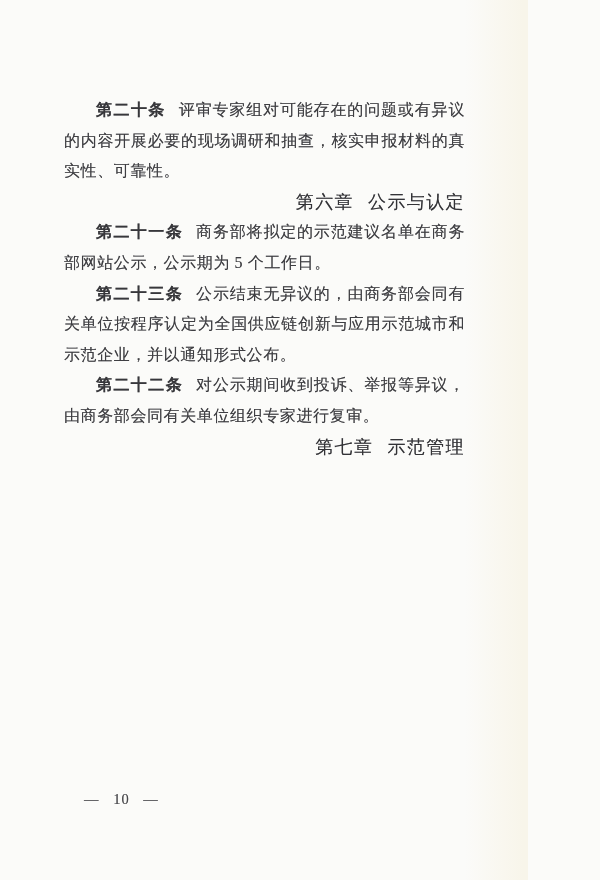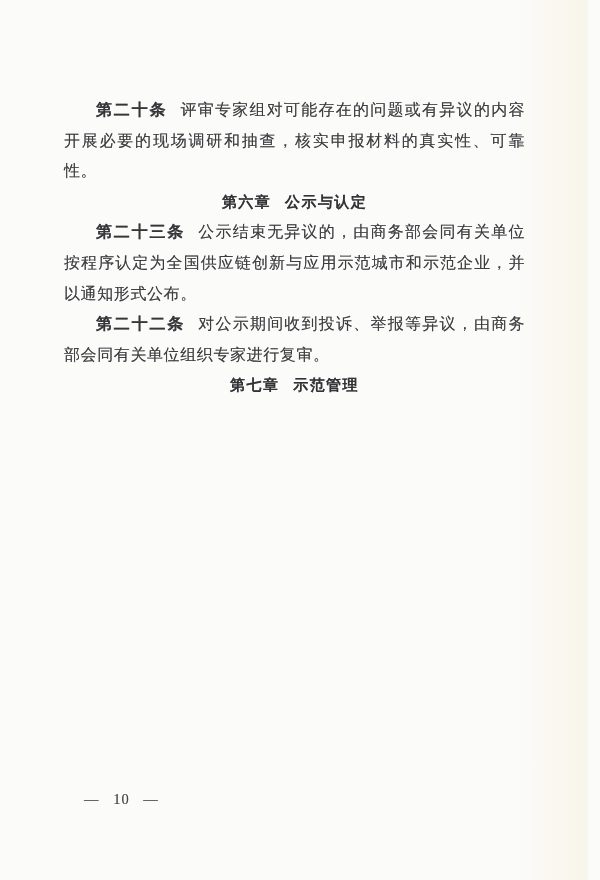--- a/index.html
+++ b/index.html
@@ -4,21 +4,21 @@
 <style>
   html, body { margin: 0; padding: 0; }
   body {
     width: 600px; height: 880px;
     background: #fbfbf9;
     font-family: "Liberation Serif", "DejaVu Serif", serif;
     overflow: hidden;
   }
   .page {
     position: relative;
-    width: 588px; height: 880px;
+    width: 528px; height: 880px;
     box-sizing: border-box;
     padding: 95px 63px 16px 64px;
     background: linear-gradient(90deg, #fbfbf9 0%, #fbfbf9 88%, #f8f5ea 99%);
   }
   .para {
     margin: 0;
     font-size: 16px;
     line-height: 30.6px;
     color: #3e3e42;
     text-align: justify;
@@ -29,25 +29,25 @@
   .article-label {
     font-family: "Liberation Sans", "DejaVu Sans", sans-serif;
     font-weight: 700;
     color: #37373b;
     margin-right: 13px;
     letter-spacing: 1.2px;
   }
   .chapter {
     margin: 0;
     font-family: "Liberation Sans", "DejaVu Sans", sans-serif;
-    font-size: 15px;
-    font-weight: 700;
+    font-size: 18px;
+    font-weight: 400;
     line-height: 30.6px;
     color: #333337;
-    text-align: center;
+    text-align: right;
     letter-spacing: 1.4px;
     text-shadow: 0 0 0.5px rgba(51,51,55,0.5);
   }
   .chapter-label { margin-right: 14px; }
   .folio {
     position: absolute;
     left: 84px; top: 789px;
     font-size: 14.5px;
     line-height: 20px;
     color: #48484c;
@@ -58,20 +58,21 @@
 </style>
 </head>
 <body>
 
 <div class="page">
 
   <p class="para"><span class="article-label">第二十条</span><span>评审专家组对可能存在的问题或有异议的内容开展必要的现场调研和抽查，核实申报材料的真实性、可靠性。</span></p>
 
   <h2 class="chapter"><span class="chapter-label">第六章</span><span>公示与认定</span></h2>
 
+  <p class="para"><span class="article-label">第二十一条</span><span>商务部将拟定的示范建议名单在商务部网站公示，公示期为 5 个工作日。</span></p>
 
   <p class="para"><span class="article-label">第二十三条</span><span>公示结束无异议的，由商务部会同有关单位按程序认定为全国供应链创新与应用示范城市和示范企业，并以通知形式公布。</span></p>
 
   <p class="para"><span class="article-label">第二十二条</span><span>对公示期间收到投诉、举报等异议，由商务部会同有关单位组织专家进行复审。</span></p>
 
   <h2 class="chapter"><span class="chapter-label">第七章</span><span>示范管理</span></h2>
 
 
 
 

